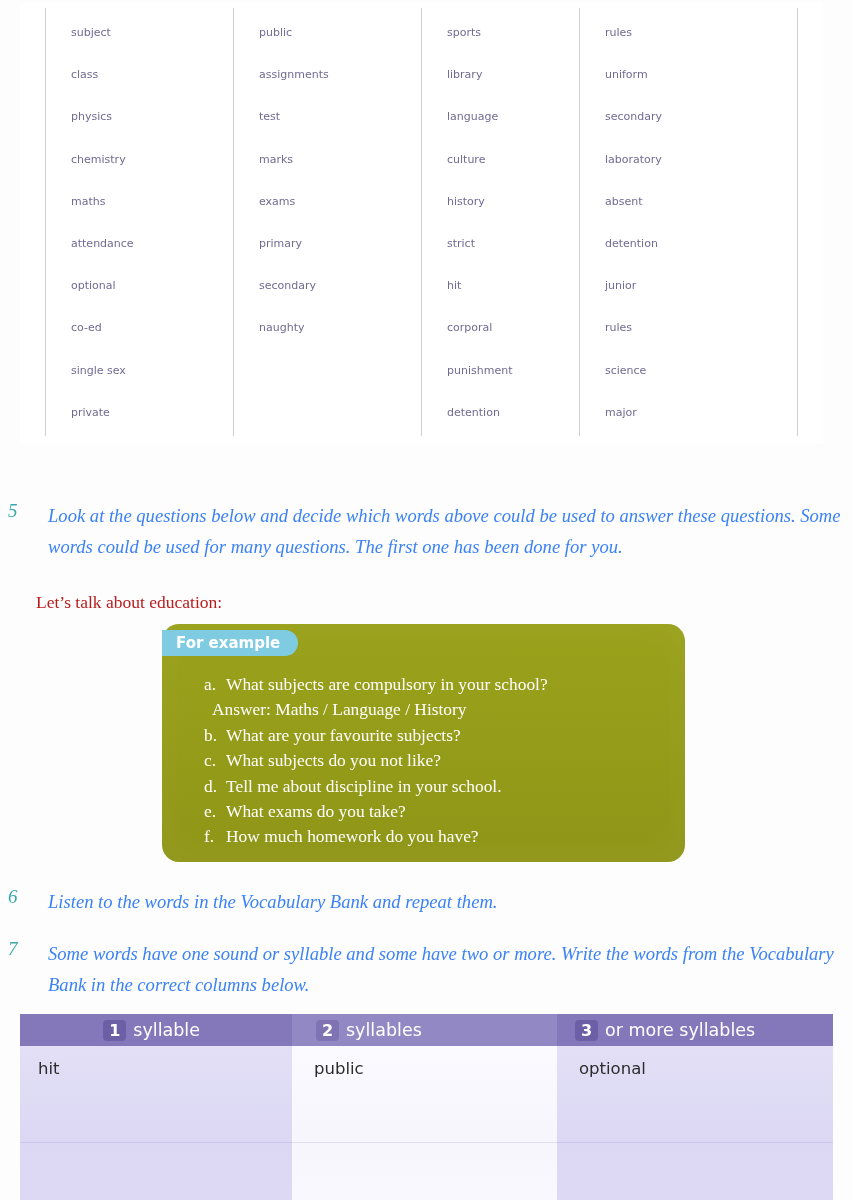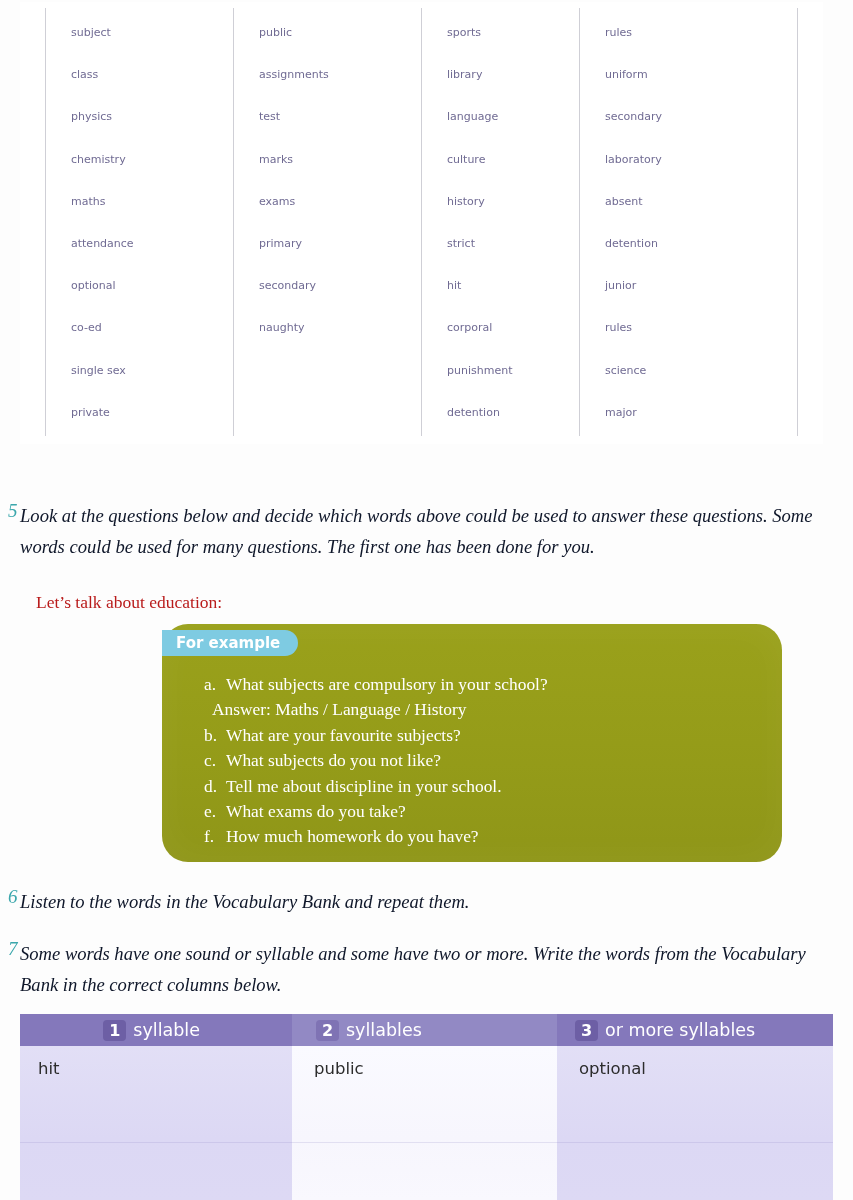--- a/index.html
+++ b/index.html
@@ -87,46 +87,46 @@
     left: 0;
     top: 0;
     width: 22px;
     text-align: left;
     color: #3ba7ac;
     font-family: "Liberation Serif", serif;
     font-style: italic;
     font-size: 19px;
   }
   .ex-body {
-    margin-left: 12px;
+    margin-left: 40px;
     font-family: "Liberation Serif", serif;
     font-style: italic;
     font-size: 18.6px;
     line-height: 31px;
-    color: #0f172a;
+    color: #3b82f6;
   }
 
   .lets-talk {
     position: absolute;
     left: 36px;
     top: 592px;
     font-family: "Liberation Serif", serif;
     font-size: 17.5px;
     color: #b91c1c;
   }
 
   
   .example-box {
     position: absolute;
     left: 162px;
     top: 624px;
-    width: 620px;
+    width: 523px;
     height: 238px;
     background: linear-gradient(180deg, #9aa11b 0%, #959c19 50%, #8f9618 100%);
-    border-radius: 26px;
+    border-radius: 17px;
     box-shadow: inset 0 0 40px rgba(255,255,255,0.05);
   }
   .example-tab {
     position: absolute;
     left: 0;
     top: 6px;
     height: 26px;
     line-height: 26px;
     padding: 0 18px 0 14px;
     background: #7ecbe2;

